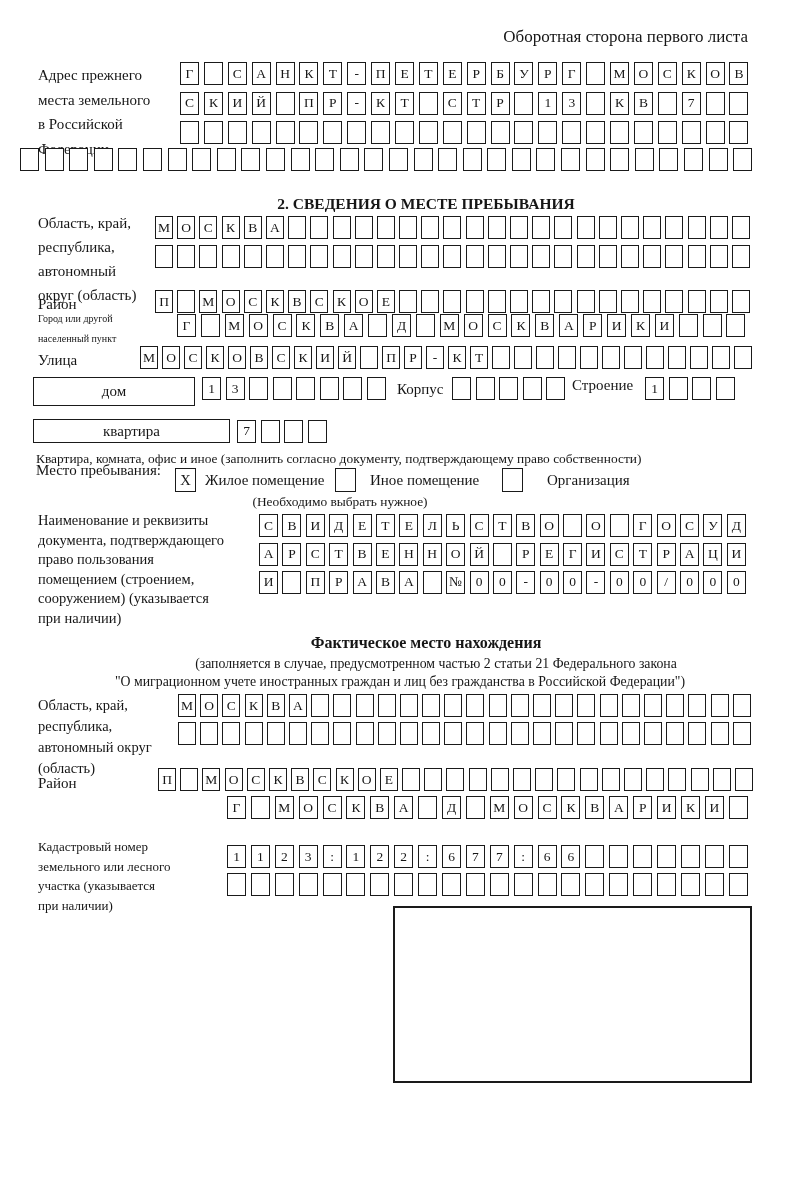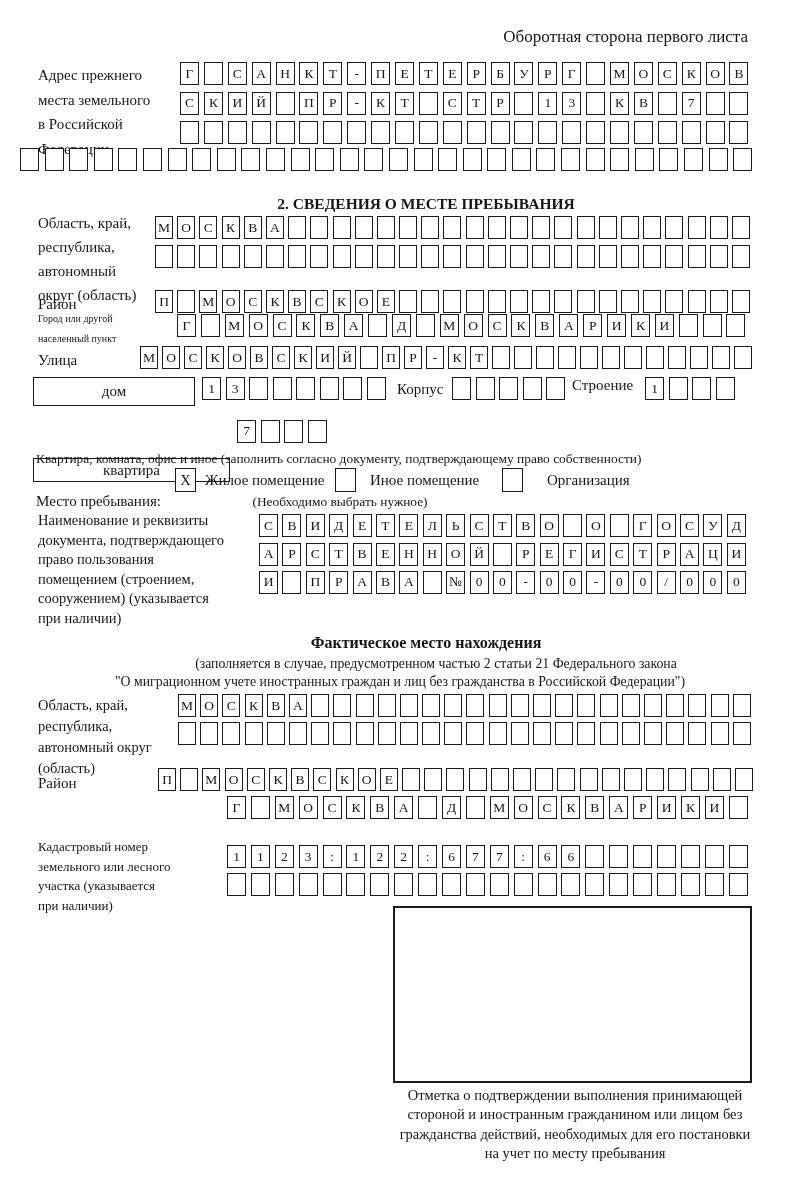--- a/index.html
+++ b/index.html
@@ -329,30 +329,30 @@
       <span class="cell"></span>
     </div>
   <div class="inline-lbl" style="left:572px;top:368px;margin-top:8px;">Строение</div>
   <div class="cellrow cw19" style="left:645px;top:377px;gap:4.5px;">
       <span class="cell">1</span>
       <span class="cell"></span>
       <span class="cell"></span>
       <span class="cell"></span>
     </div>
 
-  <div class="labelbox" style="left:33px;top:419px;width:197px;height:24px;margin-top:39px;">квартира</div>
+  <div class="labelbox" style="left:33px;top:419px;width:197px;height:24px;">квартира</div>
   <div class="cellrow cw19" style="left:237px;top:419.5px;gap:4.5px;">
       <span class="cell">7</span>
       <span class="cell"></span>
       <span class="cell"></span>
       <span class="cell"></span>
     </div>
   <div class="note" style="left:36px;top:451px;">Квартира, комната, офис и иное (заполнить согласно документу, подтверждающему право собственности)</div>
 
-  <div class="inline-lbl" style="left:36px;top:492px;">Место пребывания:</div>
+  <div class="inline-lbl" style="left:36px;top:461px;">Место пребывания:</div>
   <div class="chk" style="left:175px;top:468px;">X</div>
   <div class="inline-lbl" style="left:205px;top:471px;">Жилое помещение</div>
   <div class="chk" style="left:335px;top:468px;"></div>
   <div class="inline-lbl" style="left:370px;top:471px;">Иное помещение</div>
   <div class="chk" style="left:502px;top:468px;"></div>
   <div class="inline-lbl" style="left:547px;top:471px;">Организация</div>
   <div class="note" style="left:175px;top:494px;width:330px;text-align:center;">(Необходимо выбрать нужное)</div>
 
   <div class="lbl" style="left:38px;top:511px;line-height:19.6px;font-size:14.5px;">Наименование и реквизиты
 документа, подтверждающего
@@ -598,18 +598,14 @@
       <span class="cell"></span>
       <span class="cell"></span>
       <span class="cell"></span>
       <span class="cell"></span>
       <span class="cell"></span>
       <span class="cell"></span>
       <span class="cell"></span>
     </div>
 
   <div class="bigbox" style="left:393px;top:906px;width:359px;height:177px;"></div>
-  <div class="stamp" style="left:355px;top:1086px;width:440px;">Отметка о подтверждении выполнения принимающей
-стороной и иностранным гражданином или лицом без
-гражданства действий, необходимых для его постановки
-на учет по месту пребывания</div>
 
 </div>
 
 </body></html>

